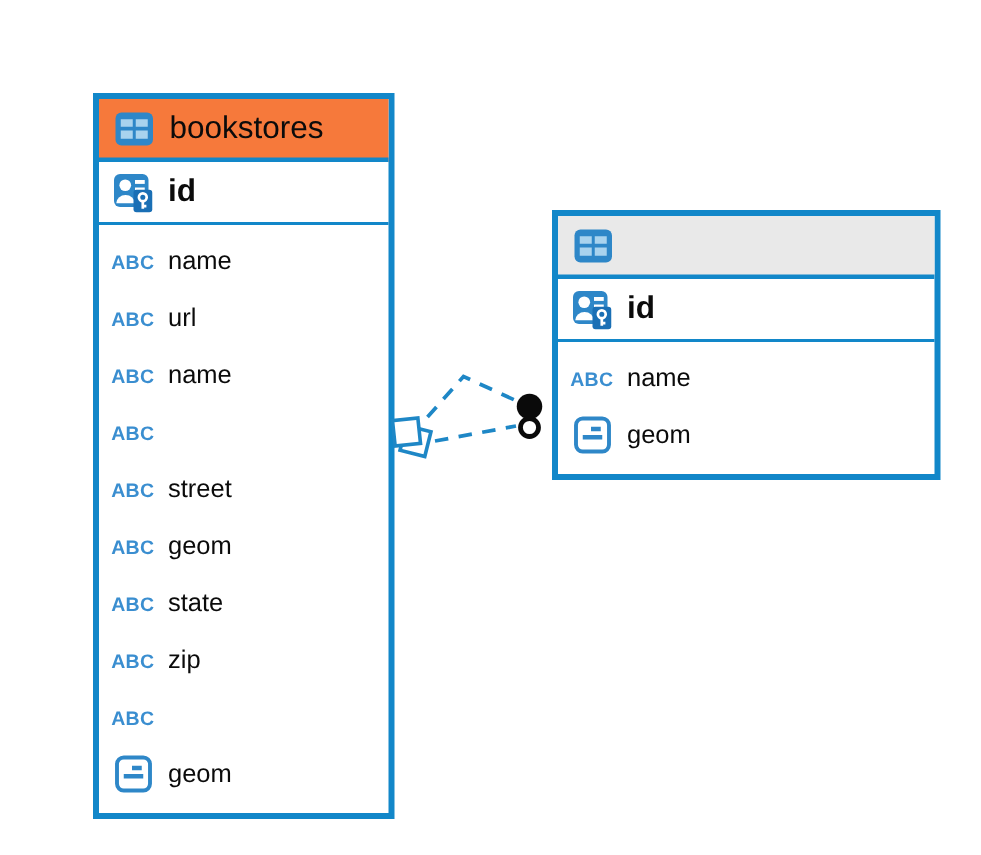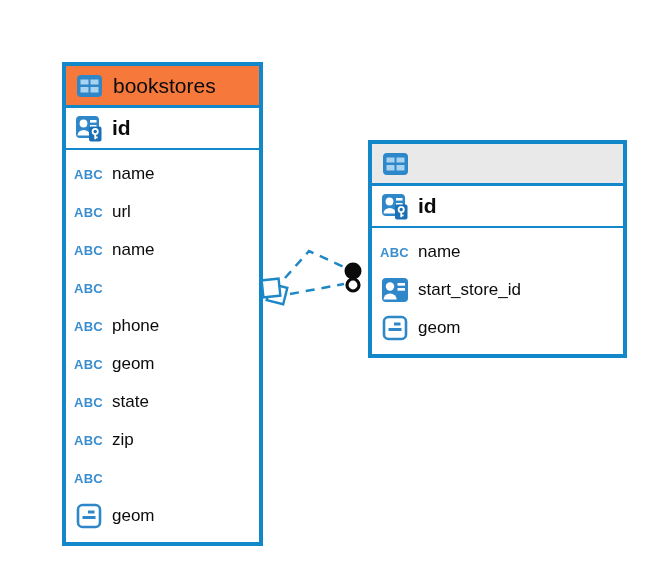--- a/index.html
+++ b/index.html
@@ -99,21 +99,21 @@
       </div>
       <div class="col-row">
         <span class="icon-cell abc">ABC</span>
         <span class="col-name">name</span>
       </div>
       <div class="col-row">
         <span class="icon-cell abc">ABC</span>
       </div>
       <div class="col-row">
         <span class="icon-cell abc">ABC</span>
-        <span class="col-name">phone</span>
+        <span class="col-name">street</span>
       </div>
       <div class="col-row">
         <span class="icon-cell abc">ABC</span>
         <span class="col-name">geom</span>
       </div>
       <div class="col-row">
         <span class="icon-cell abc">ABC</span>
         <span class="col-name">state</span>
       </div>
       <div class="col-row">
@@ -163,32 +163,20 @@
           <line x1="20.2" y1="23.4" x2="22.6" y2="23.4" stroke="#fff" stroke-width="1.8"></line>
         </svg>
       </span>
       <span class="col-name">id</span>
     </div>
 
     <div class="fields">
       <div class="col-row">
         <span class="icon-cell abc">ABC</span>
         <span class="col-name">name</span>
-      </div>
-      <div class="col-row">
-        <span class="icon-cell">
-          <svg width="28" height="26" viewBox="0 0 28 26">
-            <rect x="1" y="1" width="26" height="24" rx="4" fill="#2e87c8"></rect>
-            <circle cx="9" cy="9.5" r="4.2" fill="#fff"></circle>
-            <path d="M2.5 22.5 a6.6 6 0 0 1 13.2 0 z" fill="#fff"></path>
-            <rect x="16.5" y="6" width="7.5" height="2.7" fill="#fff"></rect>
-            <rect x="16.5" y="11" width="7.5" height="2.7" fill="#fff"></rect>
-          </svg>
-        </span>
-        <span class="col-name">start_store_id</span>
       </div>
       <div class="col-row">
         <span class="icon-cell">
           <svg width="26" height="26" viewBox="0 0 26 26">
             <rect x="2" y="2" width="22" height="22" rx="4.5" fill="none" stroke="#2e87c8" stroke-width="2.6"></rect>
             <rect x="12" y="7.5" width="6.5" height="3" fill="#2e87c8"></rect>
             <rect x="6.5" y="13" width="13" height="3" fill="#2e87c8"></rect>
           </svg>
         </span>
         <span class="col-name">geom</span>

